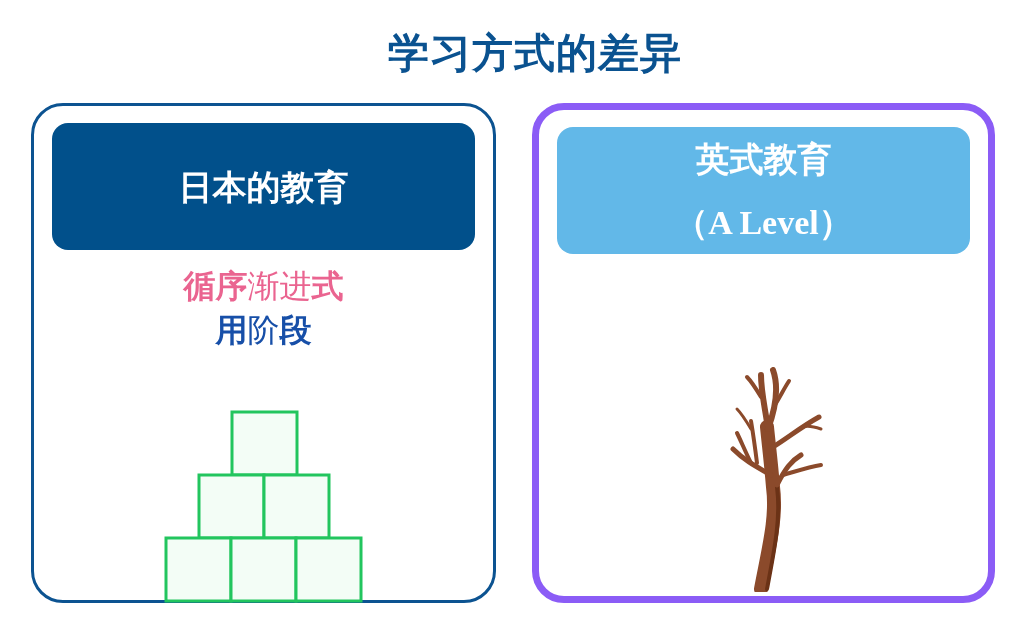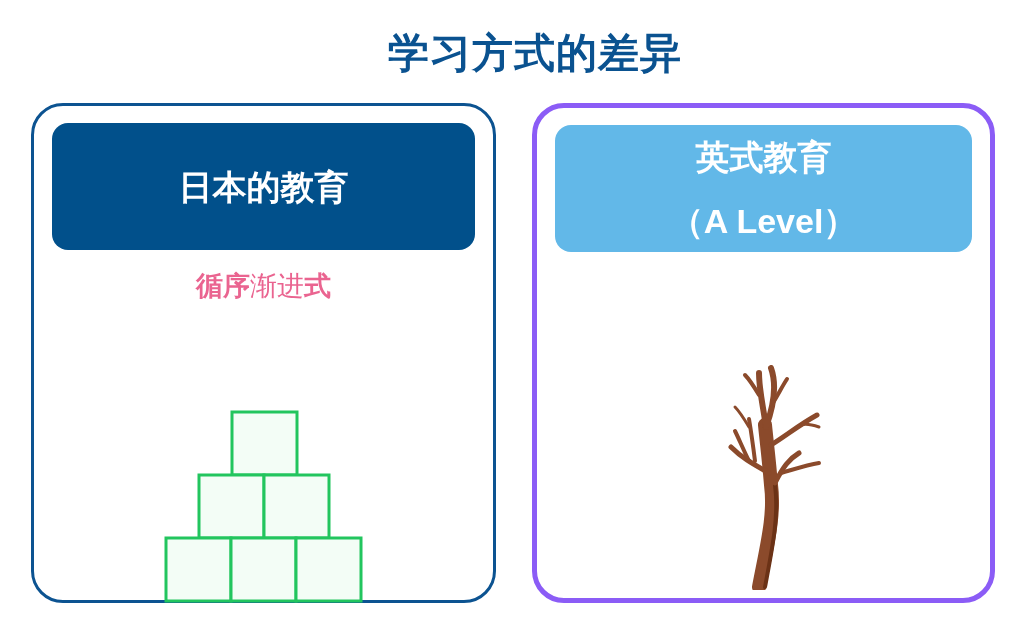--- a/index.html
+++ b/index.html
@@ -3,28 +3,28 @@
   <meta charset="utf-8">
   <style>
     html, body { margin: 0; padding: 0; background: #ffffff; }
     body { width: 1024px; height: 621px; position: relative; overflow: hidden;
            font-family: "DejaVu Sans", "Liberation Sans", sans-serif; }
     .title { position: absolute; left: 0; top: 26px; width: 1024px; text-align: center;
              font-size: 41px; font-weight: bold; color: #0a5290; letter-spacing: 1px; margin-left: 23px; }
     .panel { position: absolute; top: 103px; height: 500px; box-sizing: border-box;
              border-radius: 32px; background: #fff; }
     .panel-left { left: 31px; width: 465px; border: 3px solid #0c5391; }
-    .panel-right { left: 532px; width: 463px; border: 5px solid #8b5cf6; }
+    .panel-right { left: 532px; width: 463px; border: 7px solid #8b5cf6; }
     .header { position: absolute; left: 18px; right: 18px; top: 17px; height: 127px;
               border-radius: 16px; display: flex; flex-direction: column;
               align-items: center; justify-content: center; color: #fff;
               font-weight: bold; font-size: 34px; line-height: 44px; }
     .panel-left .header { background: #01508b; }
     .panel-right .header { background: #62b8e8; }
-    .desc { position: absolute; left: 0; right: 0; text-align: center; font-size: 27px; line-height: 44px; }
+    .desc { position: absolute; left: 0; right: 0; text-align: center; font-size: 32px; line-height: 44px; }
     .panel-left .desc { top: 158px; }
     .panel-right .desc { top: 158px; }
     .pink-b { color: #ea6490; font-weight: bold; }
     .pink-n { color: #ea6490; font-weight: normal; font-family: "DejaVu Serif", serif; }
     .blue-b { color: #174fa8; font-weight: bold; }
     .blue-n { color: #174fa8; font-weight: normal; font-family: "DejaVu Serif", serif; }
     .pyramid { position: absolute; left: 0; top: 0; }
     .tree { position: absolute; left: 182px; top: 257px; }
   </style>
 </head>
@@ -33,37 +33,40 @@
 <div class="title">学习方式的差异</div>
 
 <div class="panel panel-left">
   <div class="header">
     <span>日本的教育</span>
   </div>
   <div class="desc">
     <div>
       <span class="pink-b">循序</span><span class="pink-n">渐进</span><span class="pink-b">式</span>
     </div>
+    <div>
+      <span class="blue-b">用</span><span class="blue-n">阶</span><span class="blue-b">段</span>
+    </div>
   </div>
   <svg class="pyramid" width="460" height="497" viewBox="0 0 460 497">
     <g fill="#f3fdf6" stroke="#22c55e" stroke-width="3">
       <rect x="198" y="306" width="65" height="63"></rect>
       <rect x="165" y="369" width="65" height="63"></rect>
       <rect x="230" y="369" width="65" height="63"></rect>
       <rect x="132" y="432" width="65" height="63"></rect>
       <rect x="197" y="432" width="65" height="63"></rect>
       <rect x="262" y="432" width="65" height="63"></rect>
     </g>
   </svg>
 </div>
 
 <div class="panel panel-right">
   <div class="header">
     <span>英式教育</span>
-    <span style="font-family:Liberation Sans, sans-serif;margin-top:20px;">（A Level）</span>
+    <span style="font-family:Liberation Serif, serif;margin-top:20px;">（A Level）</span>
   </div>
   <div class="desc">
   </div>
   <svg class="tree" width="110" height="225" viewBox="0 0 110 225">
     <g fill="none" stroke-linecap="round" stroke-linejoin="round">
 
       <path d="M40 222 C 48 180, 56 150, 52 120 C 50 95, 48 80, 46 60" stroke="#8b4a2b" stroke-width="14"></path>
       <path d="M46 222 C 54 180, 60 150, 56 120" stroke="#6b3216" stroke-width="4"></path>
 
       <path d="M47 62 C 44 40, 40 25, 40 8" stroke="#8b4a2b" stroke-width="6"></path>

